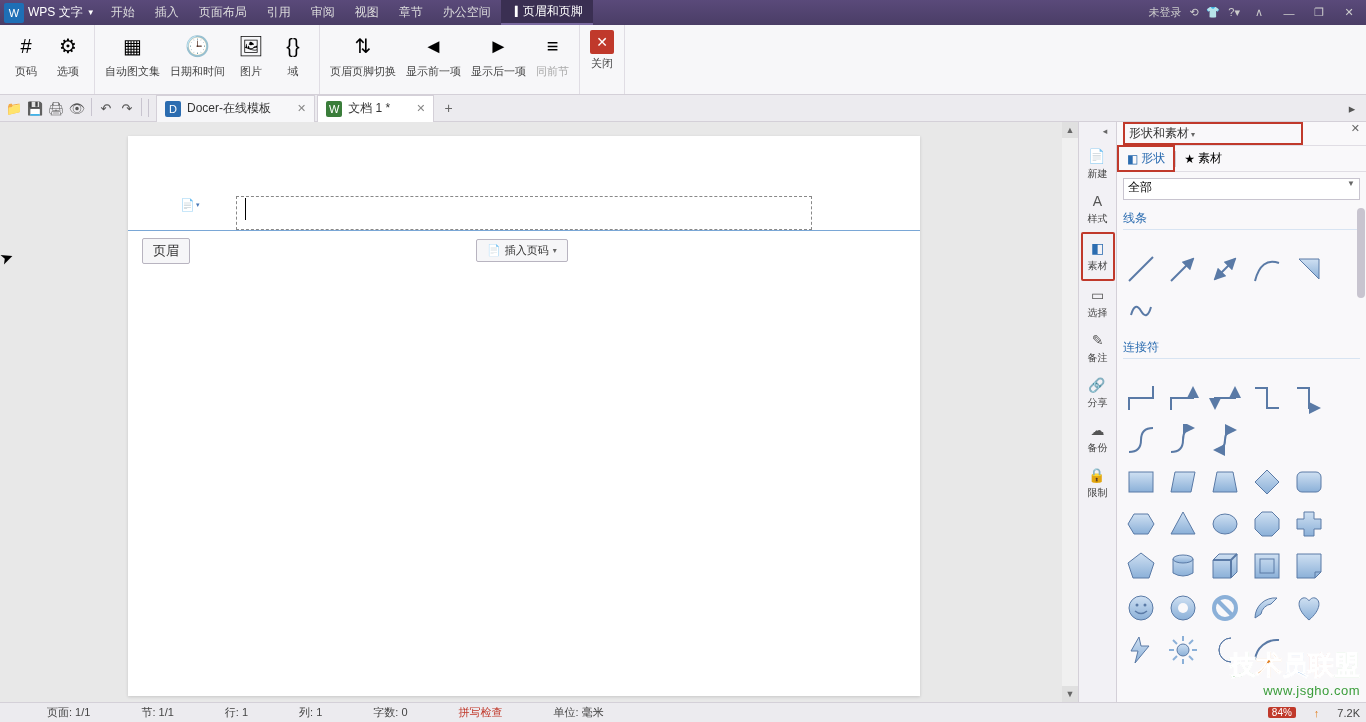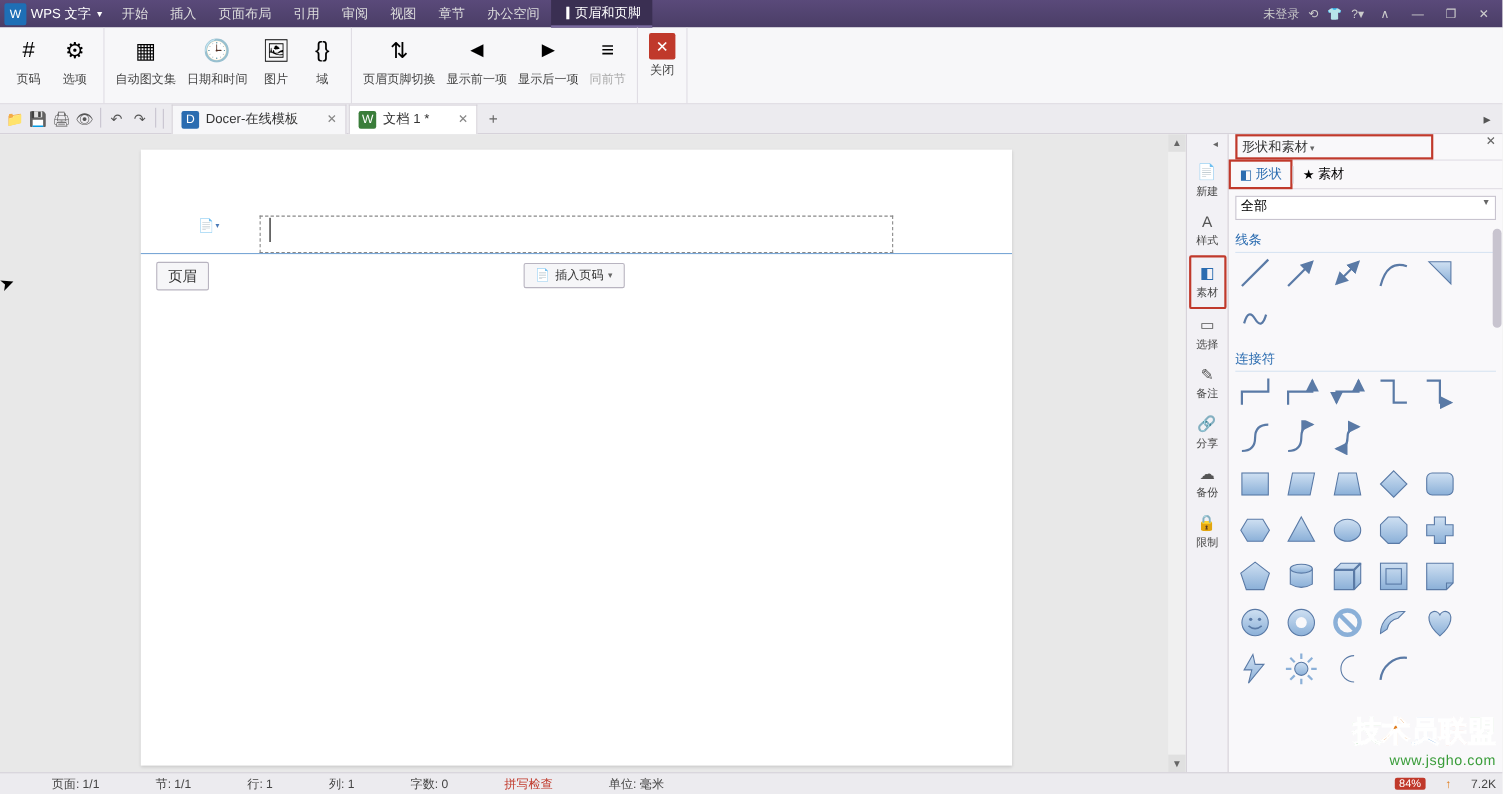--- a/index.html
+++ b/index.html
@@ -73,21 +73,21 @@
 .sp-close { font-size: 11px; color: #666; cursor: pointer; }
 .sp-tabs { height: 26px; display: flex; align-items: center; border-bottom: 1px solid #e0dde4; gap: 0; }
 .sp-tab { display: flex; align-items: center; gap: 3px; padding: 3px 8px; font-size: 12px; cursor: pointer; }
 .sp-tab.active { color: #2b6cb0; }
 .sp-tab.hl { border: 2px solid #c0392b; }
 .sp-tab-sep { width: 1px; height: 16px; background: #d0cdd5; }
 .sp-filter { padding: 6px; }
 .sp-select { width: 100%; height: 22px; border: 1px solid #c8c4cf; background: #fff; font-size: 12px; padding: 0 4px; display: flex; justify-content: space-between; cursor: pointer; }
 .sp-body { flex: 1; overflow-y: auto; padding: 0 6px 6px; position: relative; }
 .sp-section { margin-bottom: 6px; }
-.sp-sec-title { font-size: 12px; color: #2b6cb0; padding: 4px 0 2px; border-bottom: 1px solid #d8e4f2; margin-bottom: 0; font-family: Liberation Serif, serif; }
+.sp-sec-title { font-size: 12px; color: #2b6cb0; padding: 4px 0 2px; border-bottom: 1px solid #d8e4f2; margin-bottom: 21px; font-family: Liberation Serif, serif; }
 .sp-grid { display: flex; flex-wrap: wrap; gap: 6px; }
 .shape-cell { width: 36px; height: 36px; display: flex; align-items: center; justify-content: center; cursor: pointer; border-radius: 2px; }
 .shape-cell svg { width: 32px; height: 32px; }
 .sh-fill { fill: url(#gradBlue); stroke: #5a7aa6; stroke-width: 1; }
 .sh-line { fill: none; stroke: #5a7aa6; stroke-width: 2; }
 .sp-scroll { position: absolute; right: 0; top: 0; width: 10px; bottom: 0; }
 .sp-thumb { position: absolute; right: 1px; top: 2px; width: 8px; height: 90px; background: #c8c4cf; border-radius: 4px; }
 
 
 .statusbar { position: absolute; left: 0; right: 0; bottom: 0; height: 20px; background: #ecebef; border-top: 1px solid #d4d0d8; display: flex; align-items: center; padding: 0 6px; font-size: 11px; color: #444; }

